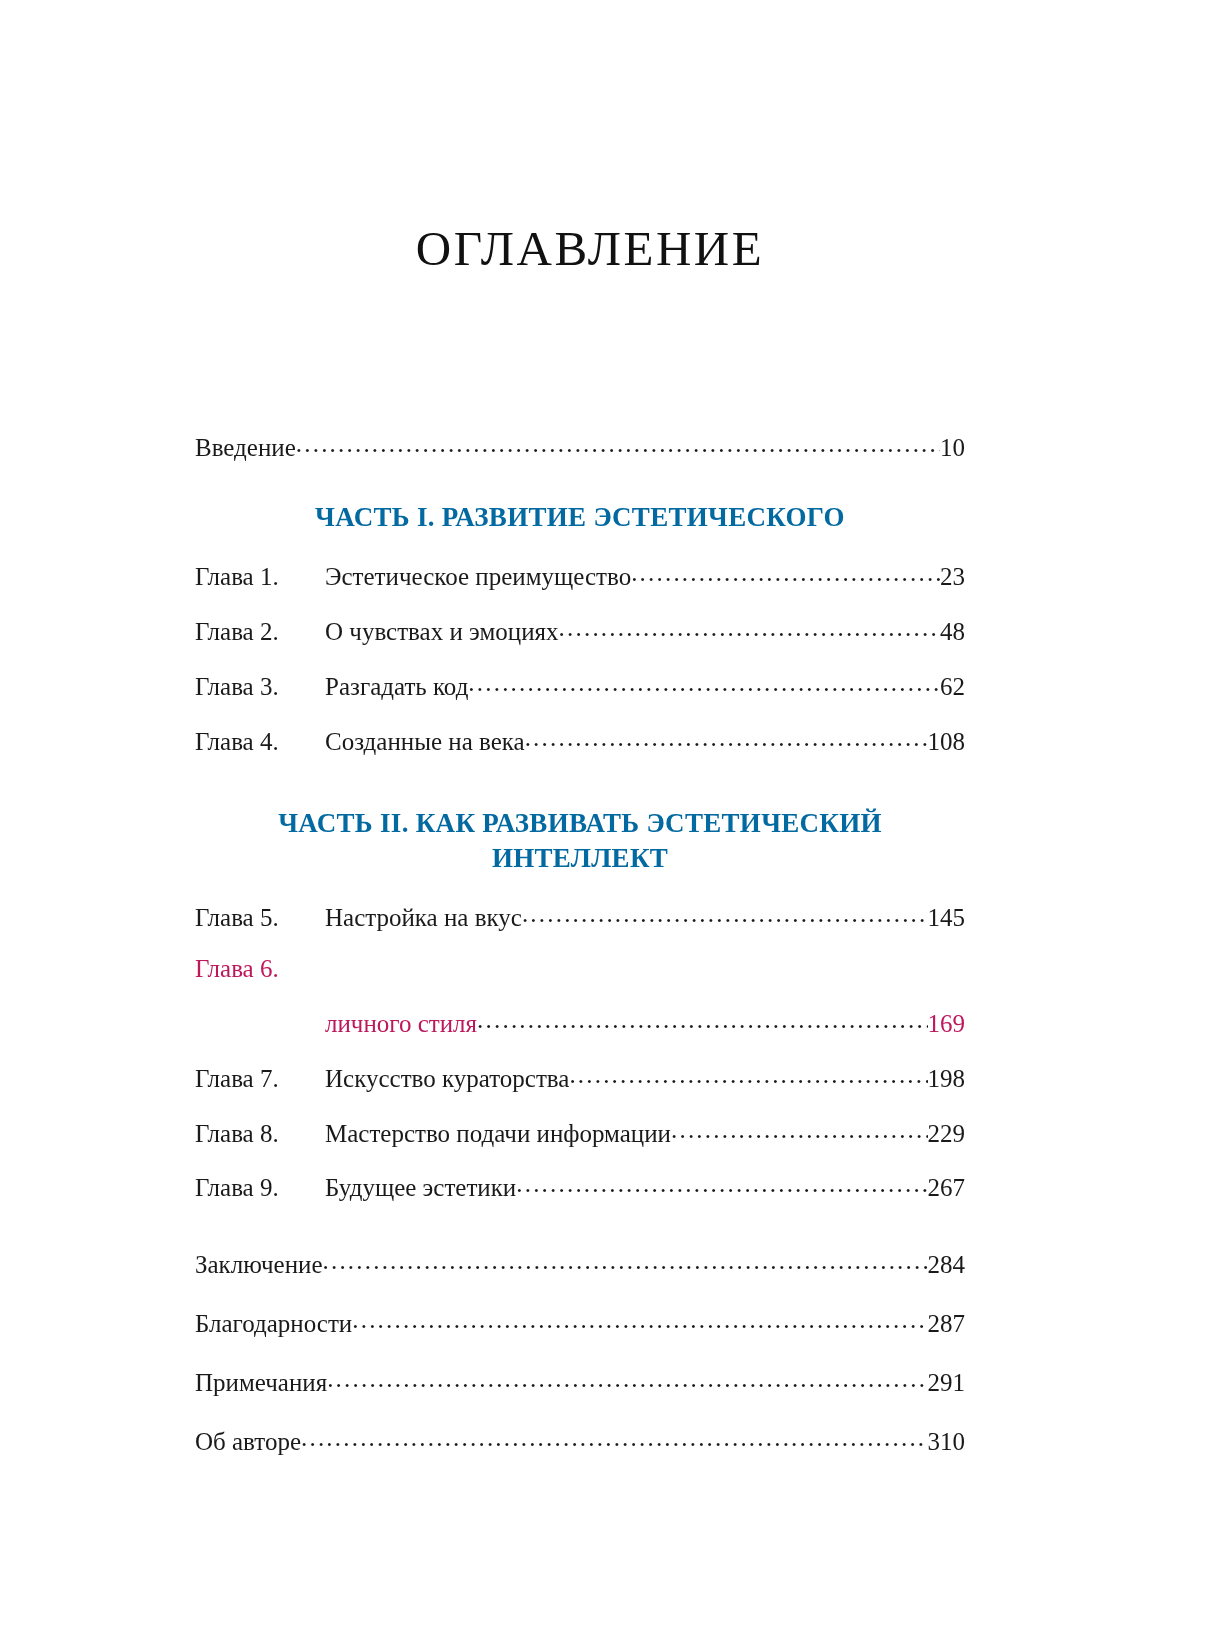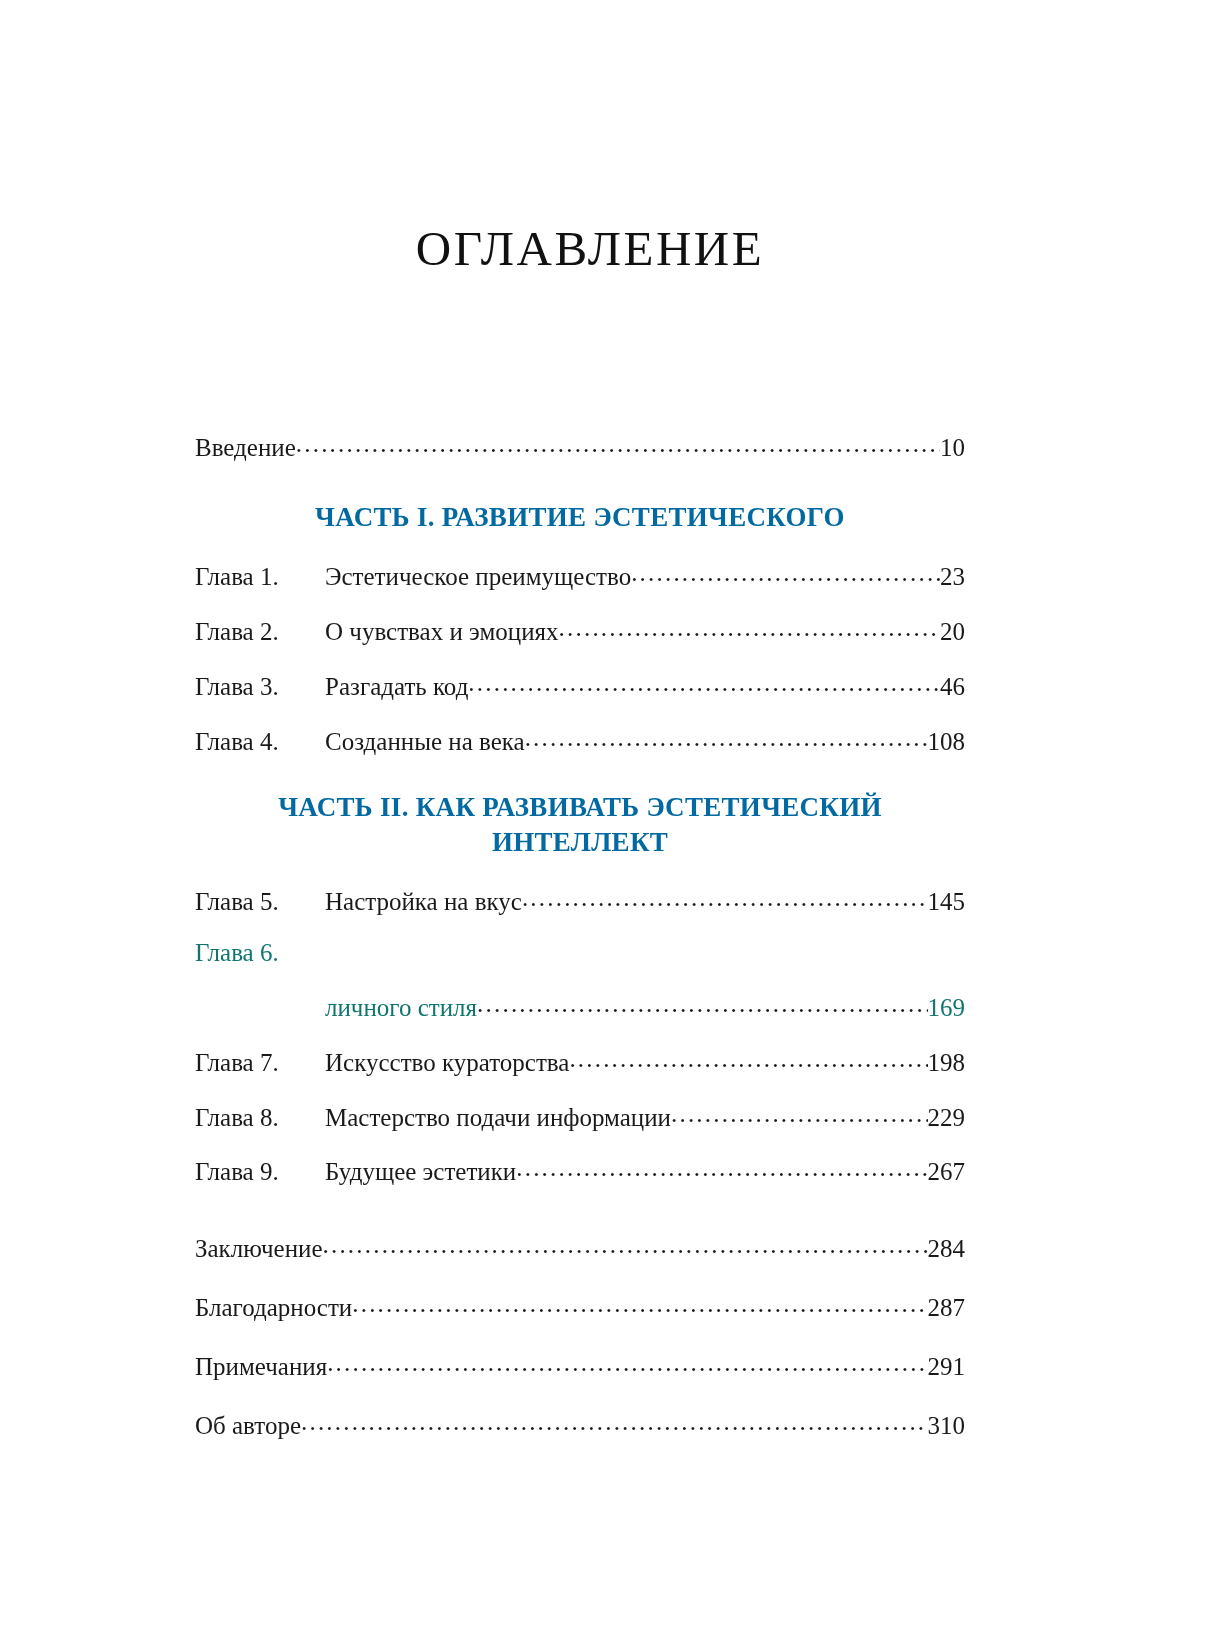--- a/index.html
+++ b/index.html
@@ -100,33 +100,33 @@
     font-size: 27px;
     line-height: 1.30;
     letter-spacing: 0.3px;
     color: #0369a1;
   }
 
   
   .block-intro { margin-top: 155px; }
   .block-part1 { margin-top: 40px; }
   .list-part1  { margin-top: 25px; }
-  .block-part2 { margin-top: 36px; }
+  .block-part2 { margin-top: 52px; }
   .list-part2  { margin-top: 25px; }
   .block-part3 { margin-top: 52px; }
   .list-part3  { margin-top: 25px; }
   .block-back  { margin-top: 48px; }
 
   .entry + .entry { margin-top: 26px; }
 
   
   .entry-wrap {
     font-size: 25px;
     line-height: 1.0;
-    color: #0f766e;
+    color: #be185d;
   }
   .entry-wrap .first-line {
     display: flex;
     align-items: baseline;
     white-space: nowrap;
   }
   .entry-wrap .first-line .num-label {
     flex: 0 0 auto;
     padding-right: 18px;
     min-width: 112px;
@@ -188,27 +188,27 @@
       <div class="entry">
         <span class="num-label">Глава 1.</span>
         <span class="title-text">Эстетическое преимущество</span>
         <span class="leader"></span>
         <span class="page-no">23</span>
       </div>
       <div class="entry">
         <span class="num-label">Глава 2.</span>
         <span class="title-text">О чувствах и эмоциях</span>
         <span class="leader"></span>
-        <span class="page-no">20</span>
+        <span class="page-no">48</span>
       </div>
       <div class="entry">
         <span class="num-label">Глава 3.</span>
         <span class="title-text">Разгадать код</span>
         <span class="leader"></span>
-        <span class="page-no">46</span>
+        <span class="page-no">62</span>
       </div>
       <div class="entry">
         <span class="num-label">Глава 4.</span>
         <span class="title-text">Созданные на века</span>
         <span class="leader"></span>
         <span class="page-no">108</span>
       </div>
     </div>
 
     <div class="part-heading block-part2">

